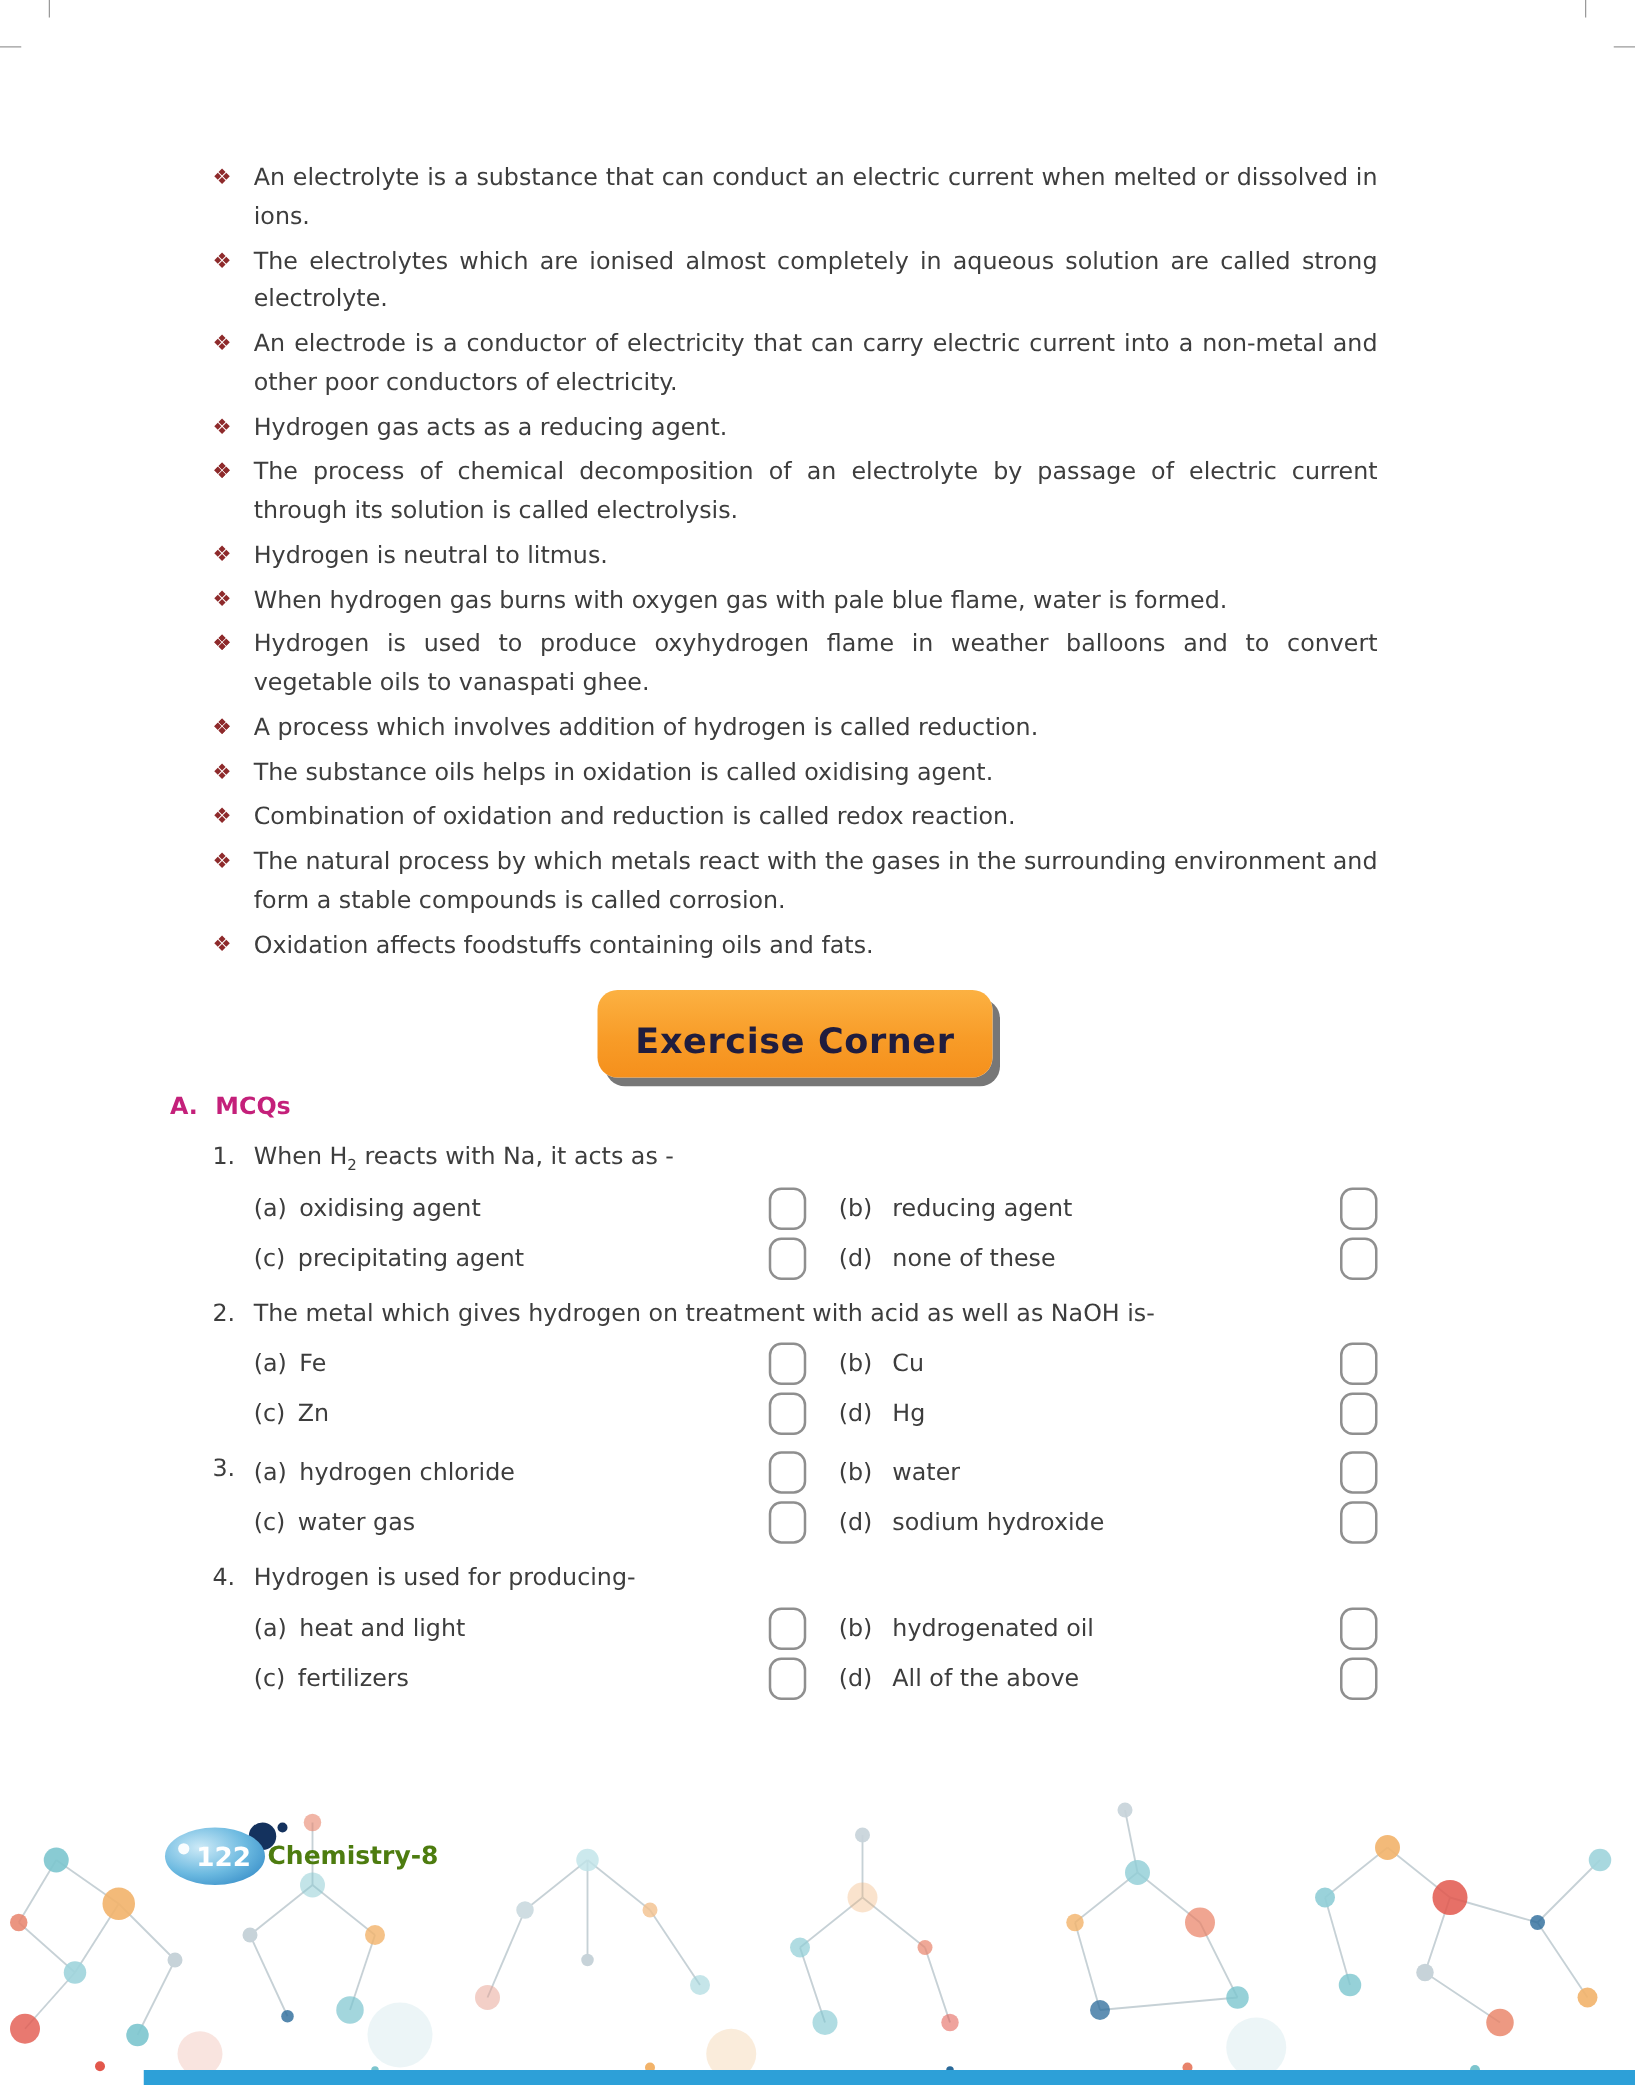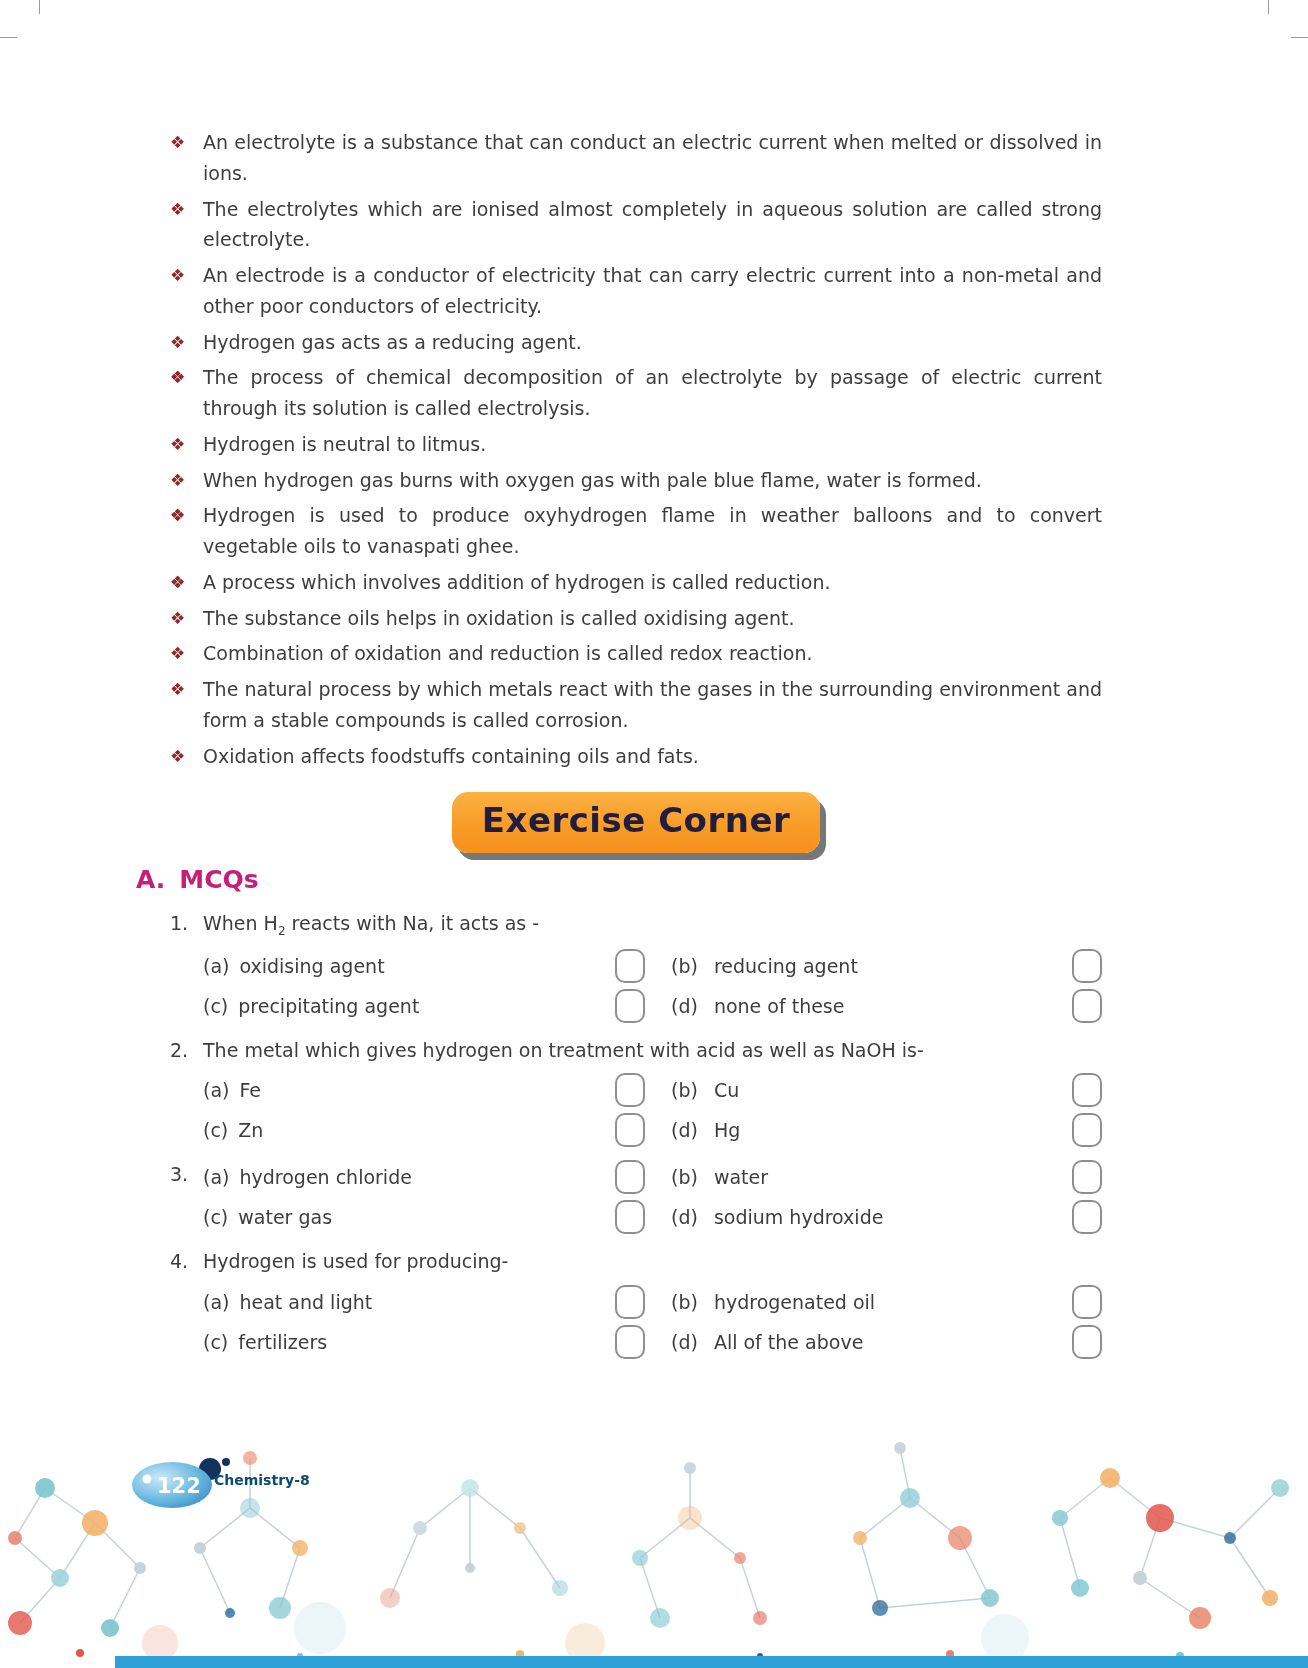--- a/index.html
+++ b/index.html
@@ -17,26 +17,26 @@
   .content { position:relative; padding:127px 206px 0 170px; color:#3d3d3d; }
 
   
   .points { list-style:none; font-size:19px; line-height:1.62; }
   .points li { position:relative; padding-left:33px; margin-bottom:5px; text-align:justify; }
   .bullet-icon { position:absolute; left:0; top:2px; color:#8e2a2b; font-size:17px; }
 
   
   .banner-row { display:flex; justify-content:center; margin:20px 0 12px; }
   .banner { background:linear-gradient(180deg,#fcb142 0%, #f89c28 55%, #f5901c 100%);
-            color:#201d3e; font-size:34px; font-weight:800; letter-spacing:.5px;
-            padding:8px 30px 13px; border-radius:16px;
+            color:#201d3e; font-size:28px; font-weight:800; letter-spacing:.5px;
+            padding:24px 30px 13px; border-radius:16px;
             box-shadow:6px 7px 0 rgba(95,95,95,.85); }
 
   
-  .section-heading { color:#c4207a; font-weight:bold; font-size:25px; margin:6px 0 14px -34px; }
+  .section-heading { color:#c4207a; font-weight:bold; font-size:19px; margin:6px 0 14px -34px; }
   .section-heading .sp { display:inline-block; width:14px; }
 
   
   .questions { list-style:none; font-size:19px; }
   .question { margin-bottom:10px; }
   .q-line { position:relative; padding-left:33px; margin-bottom:7px; line-height:1.6; }
   .q-num { position:absolute; left:0; top:0; }
   sub.sub { font-size:12px; }
   .opt-grid { display:grid; grid-template-columns:412px 40px 1fr 34px; align-items:center;
               margin-left:33px; row-gap:3px; }
@@ -47,22 +47,22 @@
   .checkbox { width:30px; height:34px; border:2px solid #8f8f8f; border-radius:10px;
               background:#fff; align-self:center; }
   .cbx-wrap { justify-content:flex-start; }
   .cbx-wrap.rightcol { justify-content:flex-end; }
 
   
   .footer { position:absolute; left:0; bottom:0; width:1308px; height:240px;text-align:center; }
   .molecules { position:absolute; left:0; bottom:0; }
   .page-badge { position:absolute; left:130px; top:26px; z-index:3; }
   svg text { font-family:"DejaVu Sans", sans-serif; }
-  .book-title { position:absolute; left:214px; top:44px; z-index:3; font-size:14px;
-                font-weight:600; color:#0c4a6e; }
+  .book-title { position:absolute; left:214px; top:44px; z-index:3; font-size:20px;
+                font-weight:600; color:#4d7c0f; }
   .bottom-bar { position:absolute; left:115px; bottom:0; width:1193px; height:12px;
                 background:#2da0d8; z-index:2; }
 </style>
 </head>
 <body>
 
 <div class="page">
 
   <span class="crop crop-tl-h"></span>
   <span class="crop crop-tl-v"></span>

